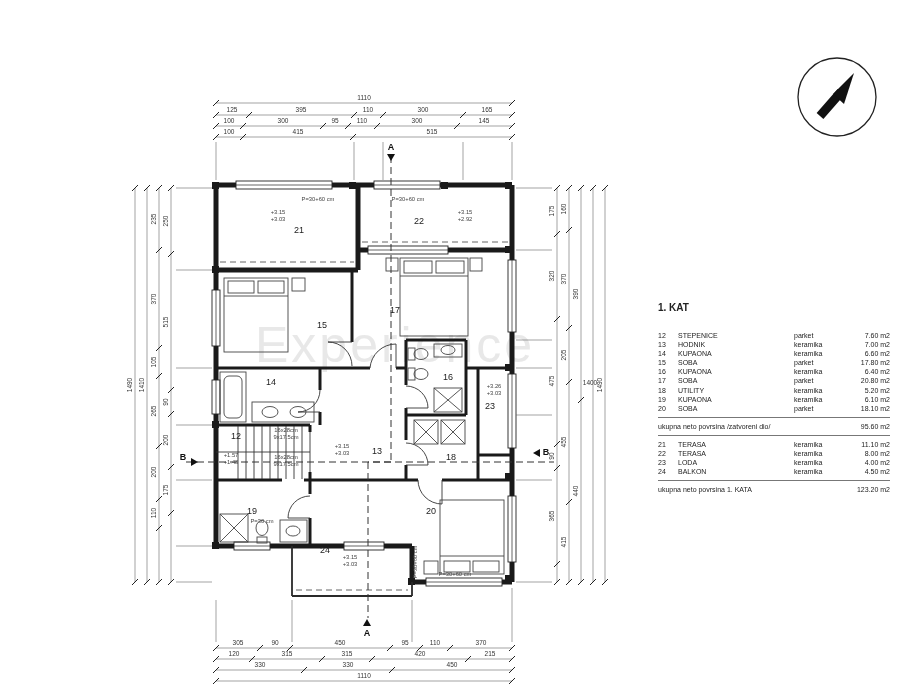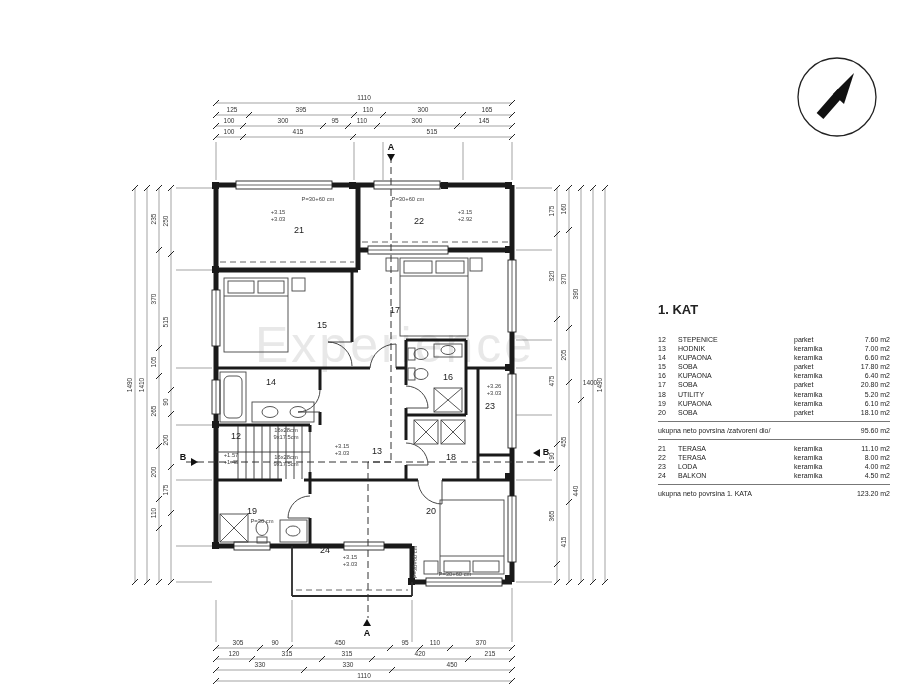--- a/index.html
+++ b/index.html
@@ -21,21 +21,21 @@
 .dimline{stroke:#666;stroke-width:.6}
 .tick{stroke:#222;stroke-width:1}
 .col{fill:#1a1a1a}
 text{font-family:"Liberation Sans","DejaVu Sans",sans-serif}
 .dim{font-size:6.5px;fill:#333;text-anchor:middle}
 .room{font-size:9px;fill:#222;text-anchor:middle}
 .small{font-size:5.8px;fill:#444;text-anchor:middle}
 .sect{font-size:9px;font-weight:bold;fill:#111;text-anchor:middle}
 
 .legend{position:absolute;left:658px;top:302px;width:232px;font-size:7px;color:#222;z-index:2}
-.ltitle{font-weight:bold;font-size:13px;margin-bottom:18px}
+.ltitle{font-weight:bold;font-size:10px;margin-bottom:18px}
 .lrow{display:flex;line-height:1.3}
 .lnum{width:20px}
 .lname{flex:1}
 .lmat{width:52px}
 .larea{width:44px;text-align:right}
 .lrule{border-top:1px solid #777;margin:4px 0}
 .lsum{display:flex;justify-content:space-between;line-height:1.3}
 </style>
 </head>
 <body>

